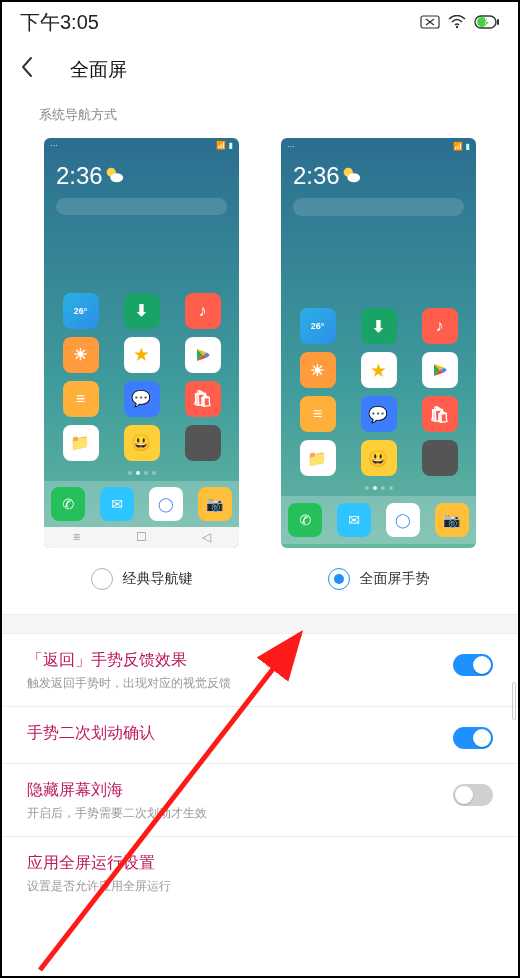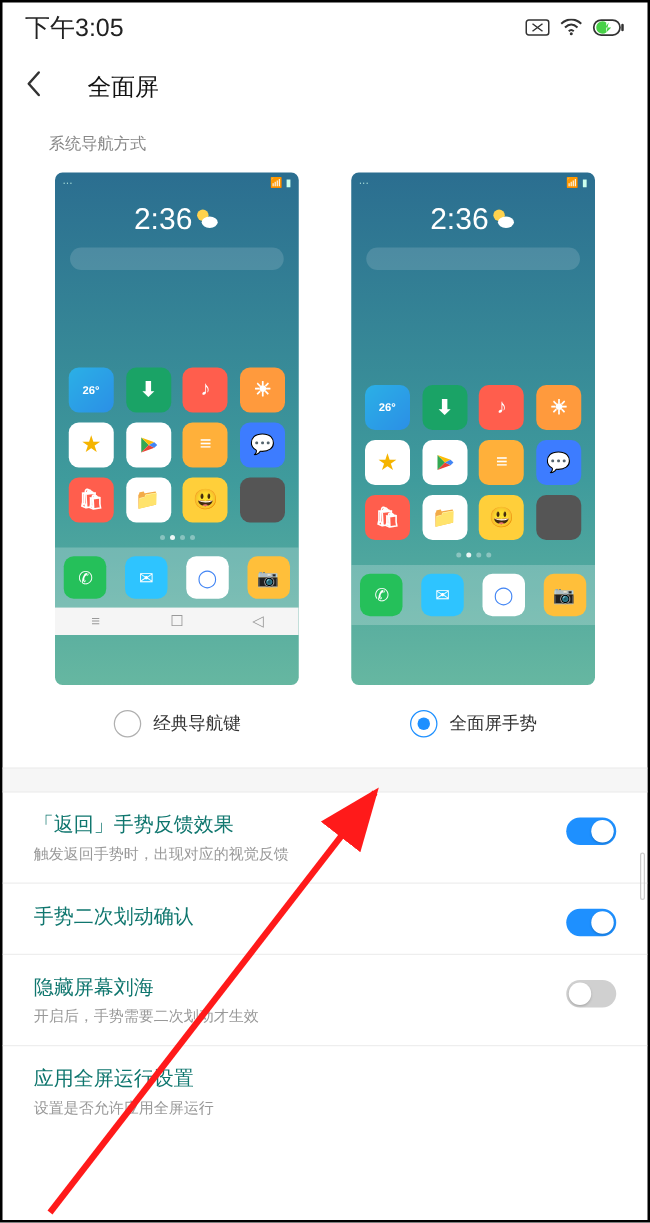--- a/index.html
+++ b/index.html
@@ -85,21 +85,21 @@
     color: #cfe;
   }
   .mock-status .right-ic {
     display:flex;
     gap:3px;
     align-items:center;
   }
   .mock-time {
     padding: 10px 12px 4px 12px;
     display:flex;
-    justify-content: center;
+    justify-content: flex-start;
     align-items:flex-start;
   }
   .mock-time .time {
     color: #fff;
     font-size: 24px;
     font-weight: 300;
   }
   .mock-time .weather {
     width: 22px;
     height: 22px;
@@ -108,21 +108,21 @@
   .search-pill {
     margin: 4px 12px 0 12px;
     height: 18px;
     border-radius: 10px;
     background: rgba(255,255,255,0.14);
   }
   .mock-grid {
     margin-top: auto;
     padding: 0 10px 0 10px;
     display: grid;
-    grid-template-columns: repeat(4, 1fr);
+    grid-template-columns: repeat(3, 1fr);
     gap: 8px 8px;
   }
   .mock-grid .ic {
     width: 36px;
     height: 36px;
     border-radius: 8px;
     margin: 0 auto;
     display:flex;
     align-items:center;
     justify-content:center;
@@ -198,21 +198,21 @@
   }
   .setting-row {
     padding: 16px 25px 14px 25px;
     display: flex;
     align-items: flex-start;
     justify-content: space-between;
     border-bottom: 1px solid #eee;
   }
   .setting-text .title {
     font-size: 16px;
-    color: #0f766e;
+    color: #be185d;
     margin-bottom: 4px;
   }
   .setting-text .sub {
     font-size: 12px;
     color: #999;
     line-height:1.4;
   }
   .toggle {
     width: 40px;
     height: 22px;

